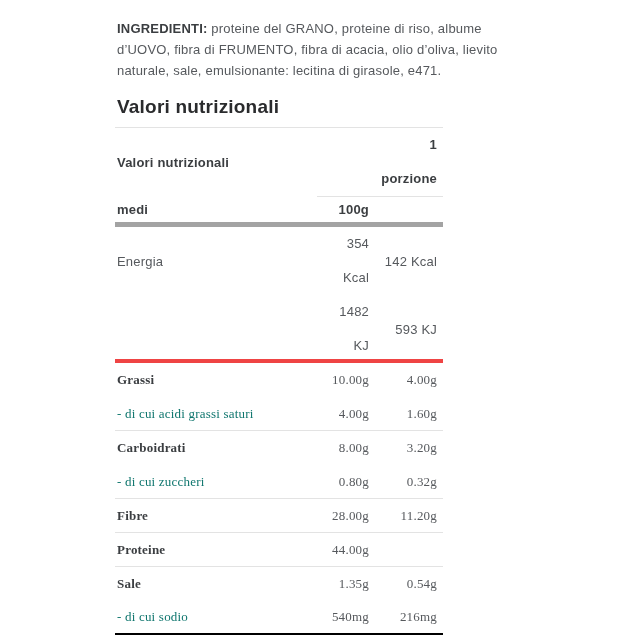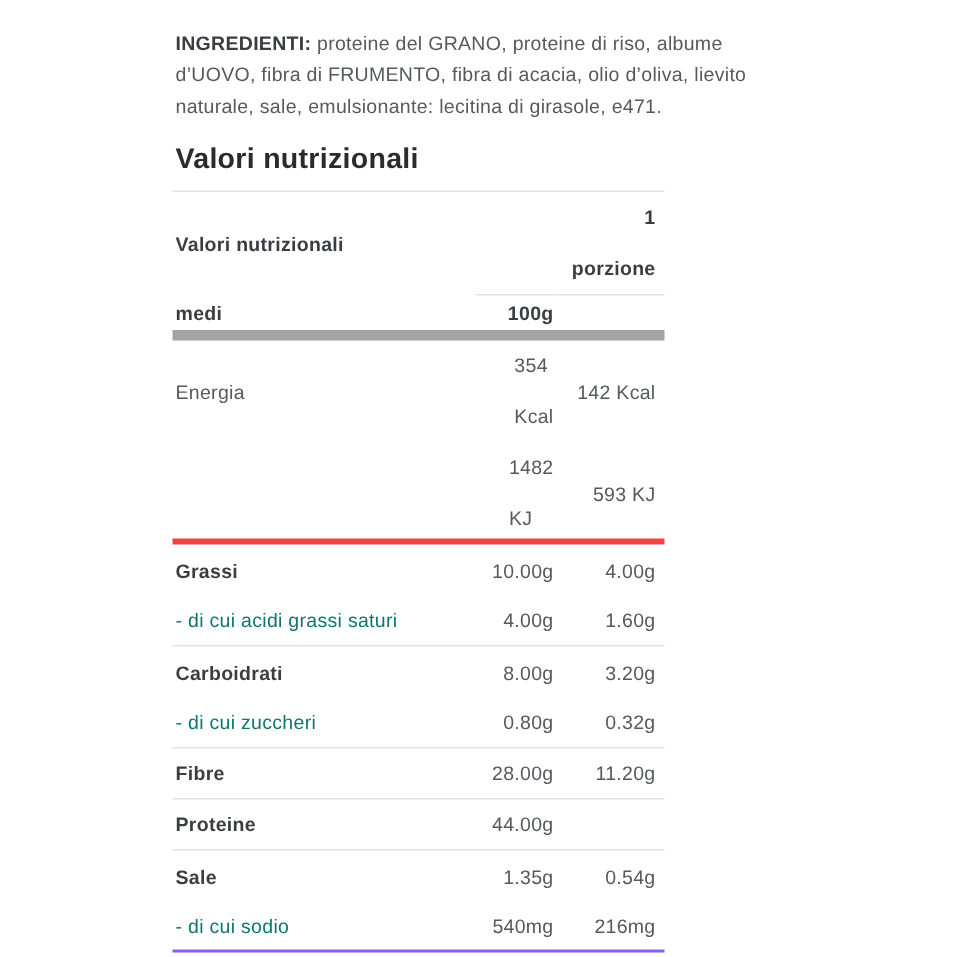--- a/index.html
+++ b/index.html
@@ -38,37 +38,37 @@
   
   .ntable {
     width: 328px;
     border-top: 1px solid #e3e3e3;
     font-size: 13px;
     letter-spacing: 0.2px;
   }
   .row { display: grid; grid-template-columns: 1fr 52px 74px; }
   .cell { display: flex; align-items: center; min-width: 0; }
   .cell.lab { justify-content: flex-start; padding-left: 2px; text-align: left; }
-  .cell.c2  { justify-content: flex-end; }
+  .cell.c2  { justify-content: flex-end; text-align: right; }
   .cell.c3  { justify-content: flex-end; text-align: right; padding-right: 6px; }
   .pre { white-space: pre-line; line-height: 34px; }
 
   .bold-txt { font-weight: 700; color: #3b3e41; }
   .sub { color: #0f766e; }
 
   .h-a { height: 68px; }
   .h-a .c2, .h-a .c3 { border-bottom: 1px solid #e3e3e3; }
-  .h-b { height: 31px; border-bottom: 7px solid #a3a3a3; }
+  .h-b { height: 31px; border-bottom: 5px solid #a3a3a3; }
 
   .e1 { height: 68px; }
   .e2 { height: 68px; border-bottom: 4px solid #ef4444; }
 
-  .std { height: 34px; }
+  .std { height: 34px; font-family: Liberation Serif, serif; }
   .std.divider { border-bottom: 1px solid #e3e3e3; }
-  #rows-container .std:last-child { border-bottom: 2px solid #8b5cf6; }
+  #rows-container .std:last-child { border-bottom: 2px solid #000000; }
 </style>
 </head>
 <body>
 
 <div class="page">
 
   <p class="ingredients"><strong>INGREDIENTI:</strong><span> proteine del GRANO, proteine di riso, albume
 d’UOVO, fibra di FRUMENTO, fibra di acacia, olio d’oliva, lievito
 naturale, sale, emulsionante: lecitina di girasole, e471.</span></p>
 

